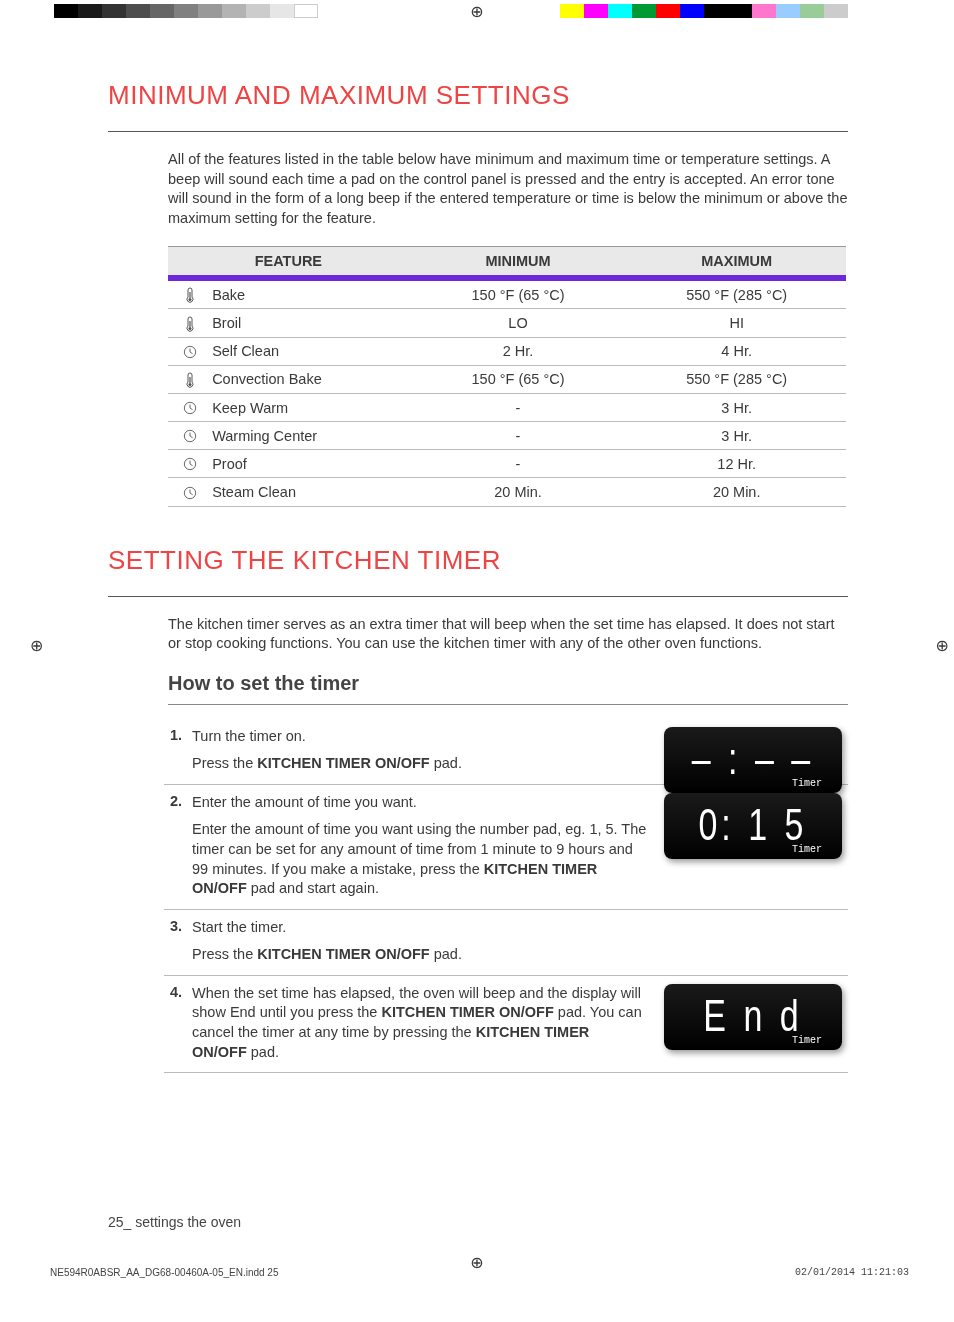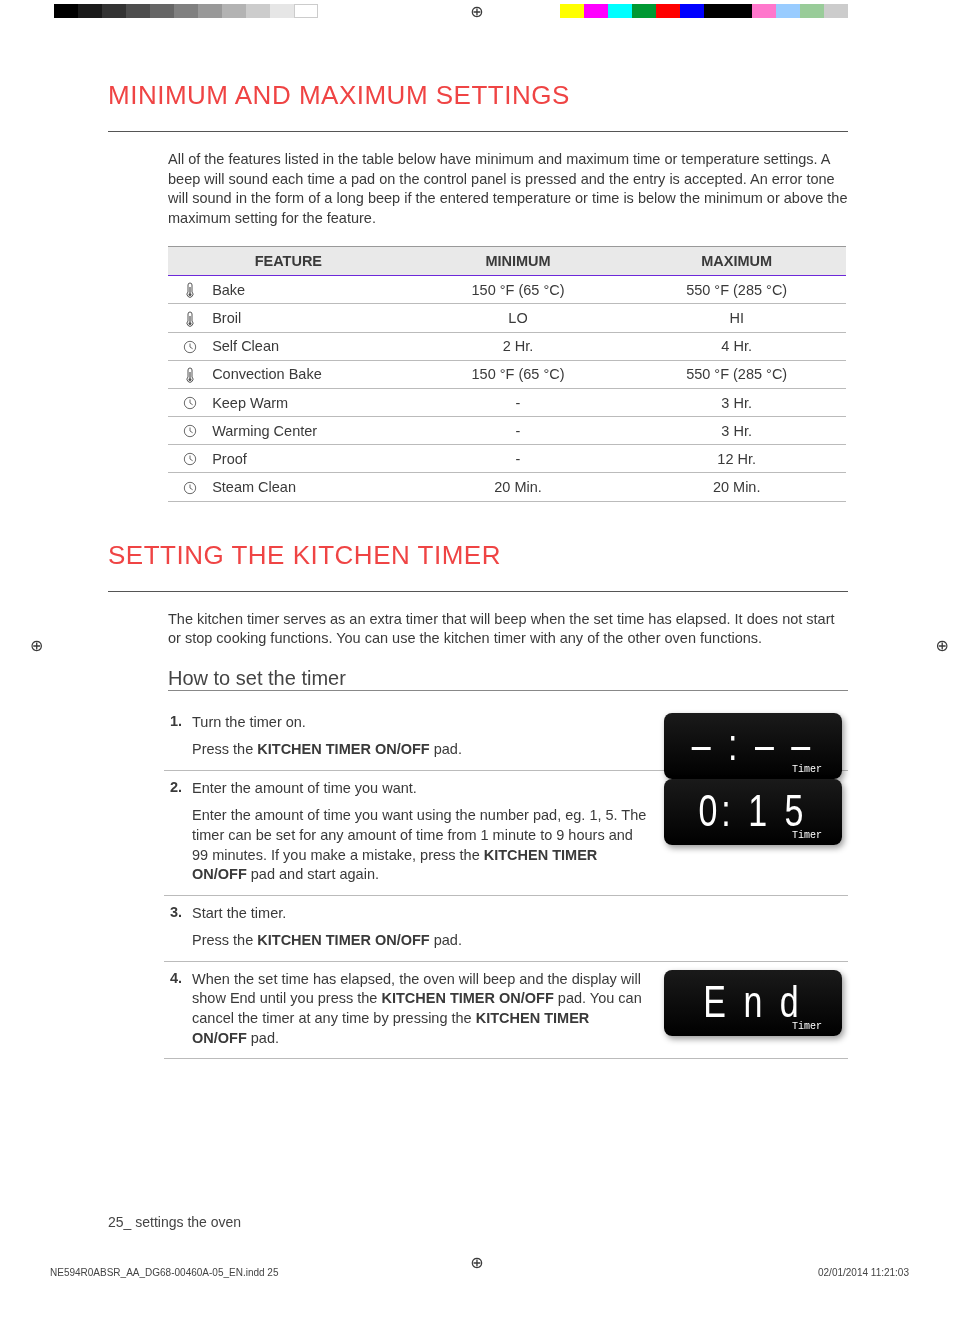--- a/index.html
+++ b/index.html
@@ -47,40 +47,40 @@
     margin-left: 60px;
     border-collapse: collapse;
     font-size: 14.5px;
     color: #3a3a3a;
   }
   table.minmax th {
     background: #e9e9e9;
     font-weight: 700;
     padding: 6px 0;
     border-top: 1px solid #999;
-    border-bottom: 1px solid #6d28d9;
+    border-bottom: 6px solid #6d28d9;
     text-align: center;
   }
   table.minmax td {
     border-bottom: 1px solid #bbb;
     padding: 5px 0;
     text-align: center;
   }
   table.minmax td.icon-cell { width: 44px; text-align: center; }
   table.minmax td.feature-cell { width: 196px; text-align: left; padding-left: 0; margin-top: 20px; }
   table.minmax td.min-cell { width: 218px; }
   table.minmax td.max-cell { width: 218px; }
   .therm-icon svg, .clock-icon svg { width: 14px; height: 16px; display: inline-block; vertical-align: middle; }
   h3.subsec {
     font-size: 20px;
-    font-weight: 400;
+    font-weight: 700;
     color: #444;
     margin-left: 60px;
     border-bottom: 1px solid #888;
-    padding-bottom: 0;
+    padding-bottom: 9px;
     margin-bottom: 14px;
   }
   .steps { margin-left: 56px; }
   .step {
     border-bottom: 1px solid #bbb;
     padding: 8px 0 10px 0;
     position: relative;
     display: flex;
     align-items: flex-start;
     gap: 10px;
@@ -135,20 +135,21 @@
     left: 50px;
     font-size: 10px;
     color: #444;
   }
   .footer-time {
     position: absolute;
     bottom: 44px;
     right: 45px;
     font-size: 10px;
     color: #444;
+    font-family: Liberation Mono, monospace;
   }
   .sec2 { margin-top: 38px; }
   .sec2-intro { margin-top: 16px; }
 </style>
 </head>
 <body>
 
 <div class="colorbars">
   <div class="gray-ramp">
     <span style="background:#000"></span>

